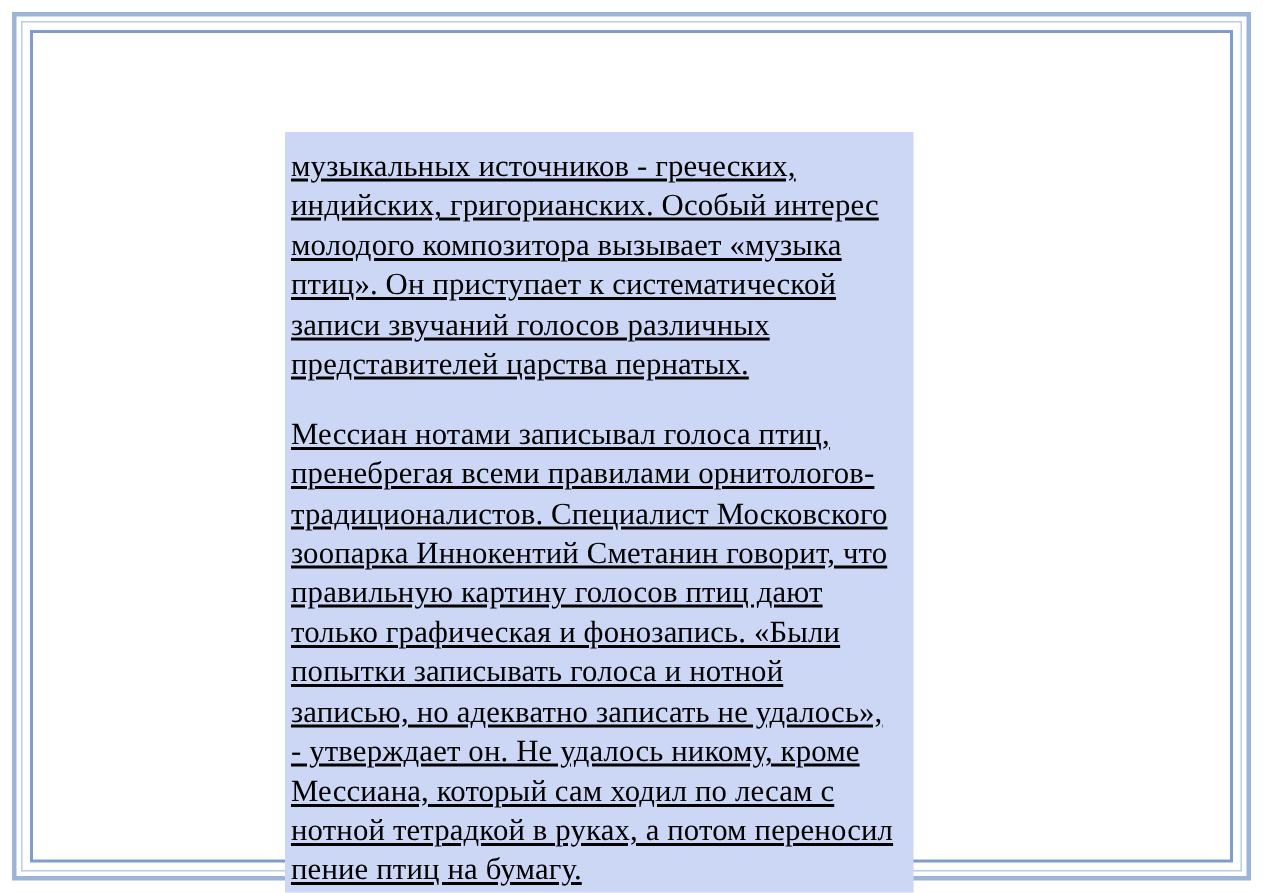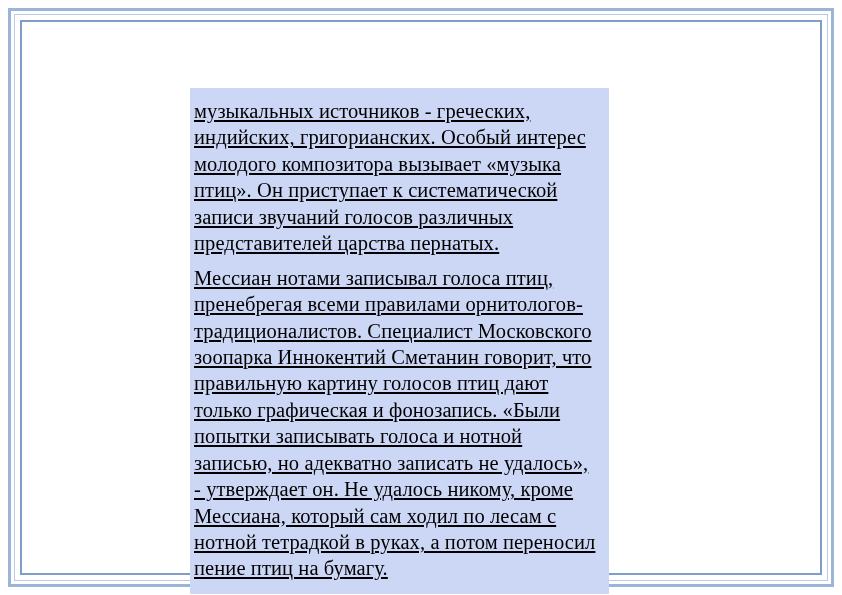--- a/index.html
+++ b/index.html
@@ -66,21 +66,21 @@
     line-height: 1.29;
     color: #000000;
     margin: 0 0 4px 0;
     text-align: left;
     letter-spacing: 0.1px;
   }
   .para:last-child {
     margin-bottom: 0;
   }
   .para + .para {
-    margin-top: 8px;
+    margin-top: 20px;
   }
 </style>
 </head>
 <body>
 
 <div class="slide">
   <div class="frame-outer"></div>
   <div class="frame-mid"></div>
   <div class="frame-inner"></div>
 

